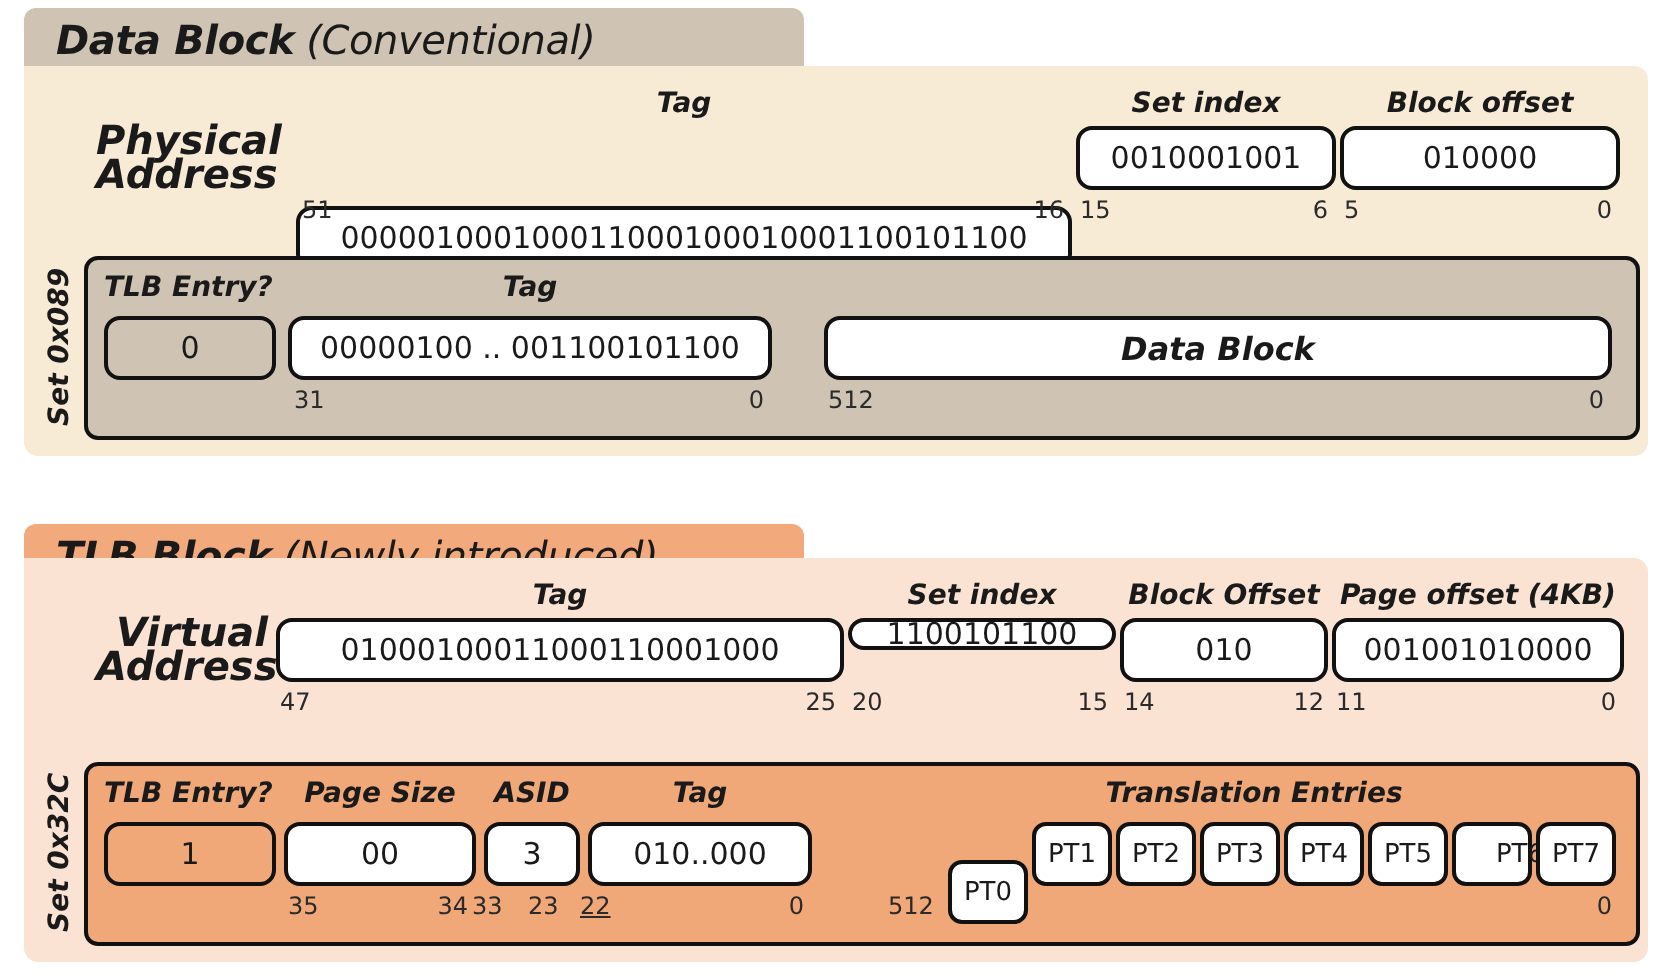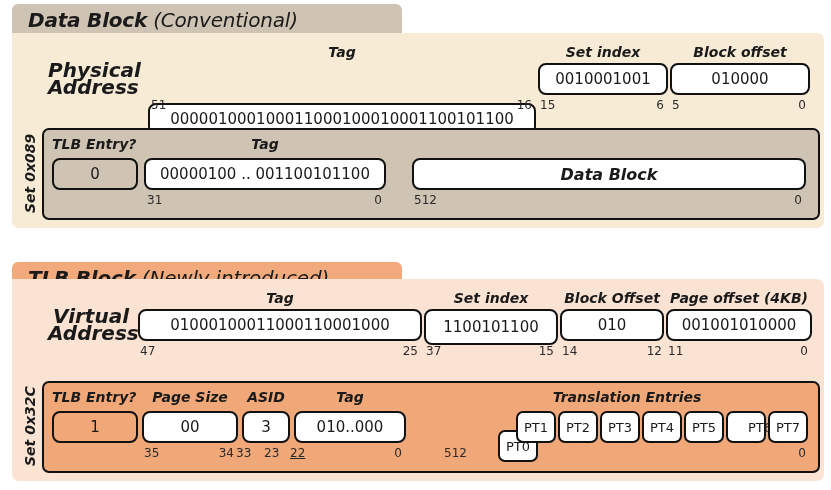--- a/index.html
+++ b/index.html
@@ -140,33 +140,33 @@
   <div class="bit r" style="left:768px;top:193px;width:34px;">0</div>
 
   <div class="panel-title tlb-title" style="left:12px;top:250px;width:390px;height:32px;margin-top:12px;">
     <span class="strong">TLB Block</span>
     <span style="width:6px"></span>
     <span class="light">(Newly introduced)</span>
   </div>
 
   <div class="panel tlb-body" style="left:12px;top:279px;width:812px;height:202px;border-radius:0 7px 7px 7px;"></div>
 
-  <div class="addr-label" style="left:48px;top:308px;width:86px;text-align:center;">
+  <div class="addr-label" style="left:48px;top:308px;width:86px;">
     <div>Virtual</div>
     <div>Address</div>
   </div>
 
   <div class="cap" style="left:138px;top:290px;width:284px;">Tag</div>
   <div class="fbox" style="left:138px;top:309px;width:284px;height:32px;">01000100011000110001000</div>
   <div class="bit" style="left:140px;top:344px;">47</div>
   <div class="bit r" style="left:384px;top:344px;width:34px;">25</div>
 
   <div class="cap" style="left:424px;top:290px;width:134px;">Set index</div>
-  <div class="fbox" style="left:424px;top:309px;width:134px;height:36px;">1100101100</div>
-  <div class="bit" style="left:426px;top:344px;">37</div>
+  <div class="fbox" style="left:424px;top:309px;width:134px;height:16px;">1100101100</div>
+  <div class="bit" style="left:426px;top:344px;">20</div>
   <div class="bit r" style="left:520px;top:344px;width:34px;">15</div>
 
   <div class="cap" style="left:560px;top:290px;width:104px;">Block Offset</div>
   <div class="fbox" style="left:560px;top:309px;width:104px;height:32px;">010</div>
   <div class="bit" style="left:562px;top:344px;text-align:center;">14</div>
   <div class="bit r" style="left:628px;top:344px;width:34px;">12</div>
 
   <div class="cap" style="left:666px;top:290px;width:146px;">Page offset (4KB)</div>
   <div class="fbox" style="left:666px;top:309px;width:146px;height:32px;">001001010000</div>
   <div class="bit" style="left:668px;top:344px;">11</div>
@@ -189,21 +189,21 @@
   <div class="bit" style="left:236px;top:446px;">33</div>
   <div class="bit" style="left:264px;top:446px;">23</div>
 
   <div class="cap" style="left:294px;top:389px;width:112px;">Tag</div>
   <div class="fbox" style="left:294px;top:411px;width:112px;height:32px;">010..000</div>
   <div class="bit" style="left:290px;top:446px;text-decoration:underline;">22</div>
   <div class="bit r" style="left:368px;top:446px;width:34px;">0</div>
 
   <div class="cap" style="left:444px;top:389px;width:366px;">Translation Entries</div>
   <div id="pt-container">
-      <div class="pt" style="left: 474px; top: 430px; width: 40px; height: 32px; margin-left: 24px;">PT0</div>
+      <div class="pt" style="left: 474px; top: 430px; width: 40px; height: 32px;">PT0</div>
       <div class="pt" style="left: 516px; top: 411px; width: 40px; height: 32px;">PT1</div>
       <div class="pt" style="left: 558px; top: 411px; width: 40px; height: 32px;">PT2</div>
       <div class="pt" style="left: 600px; top: 411px; width: 40px; height: 32px;">PT3</div>
       <div class="pt" style="left: 642px; top: 411px; width: 40px; height: 32px;">PT4</div>
       <div class="pt" style="left: 684px; top: 411px; width: 40px; height: 32px;">PT5</div>
       <div class="pt" style="left: 726px; top: 411px; width: 40px; height: 32px; padding-left: 28px;">PT6</div>
       <div class="pt" style="left: 768px; top: 411px; width: 40px; height: 32px;">PT7</div>
     </div>
   <div class="bit" style="left:444px;top:446px;">512</div>
   <div class="bit r" style="left:772px;top:446px;width:34px;">0</div>

